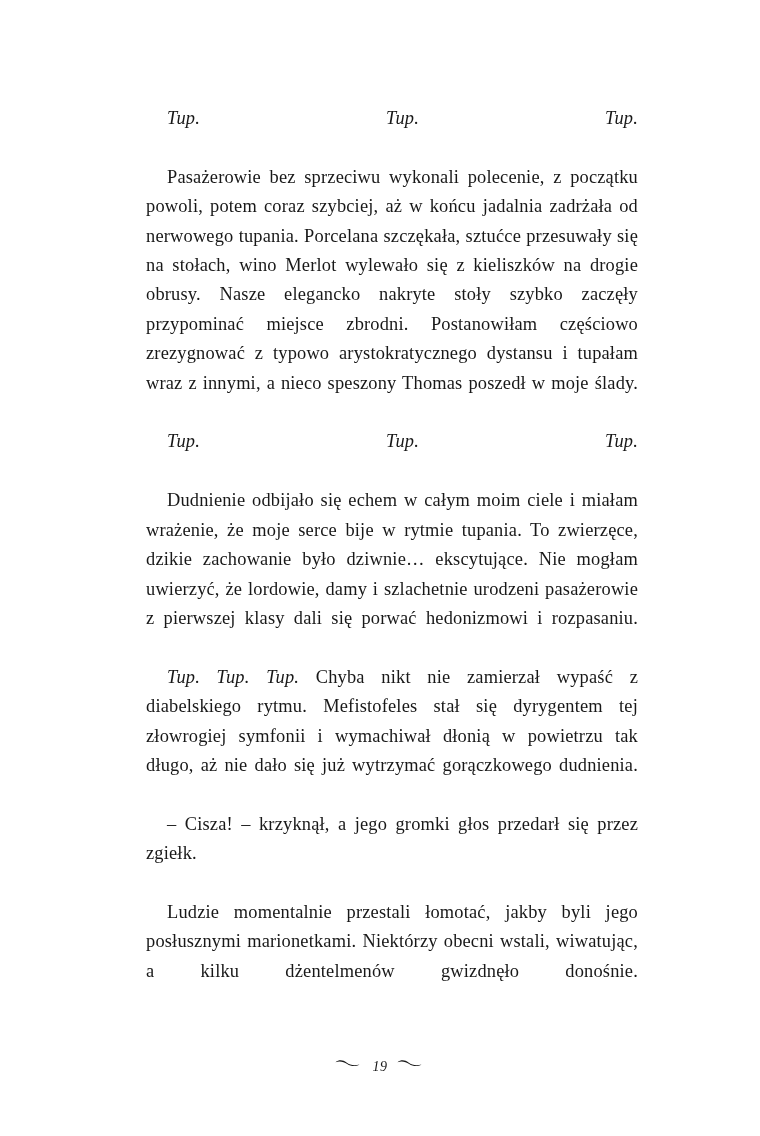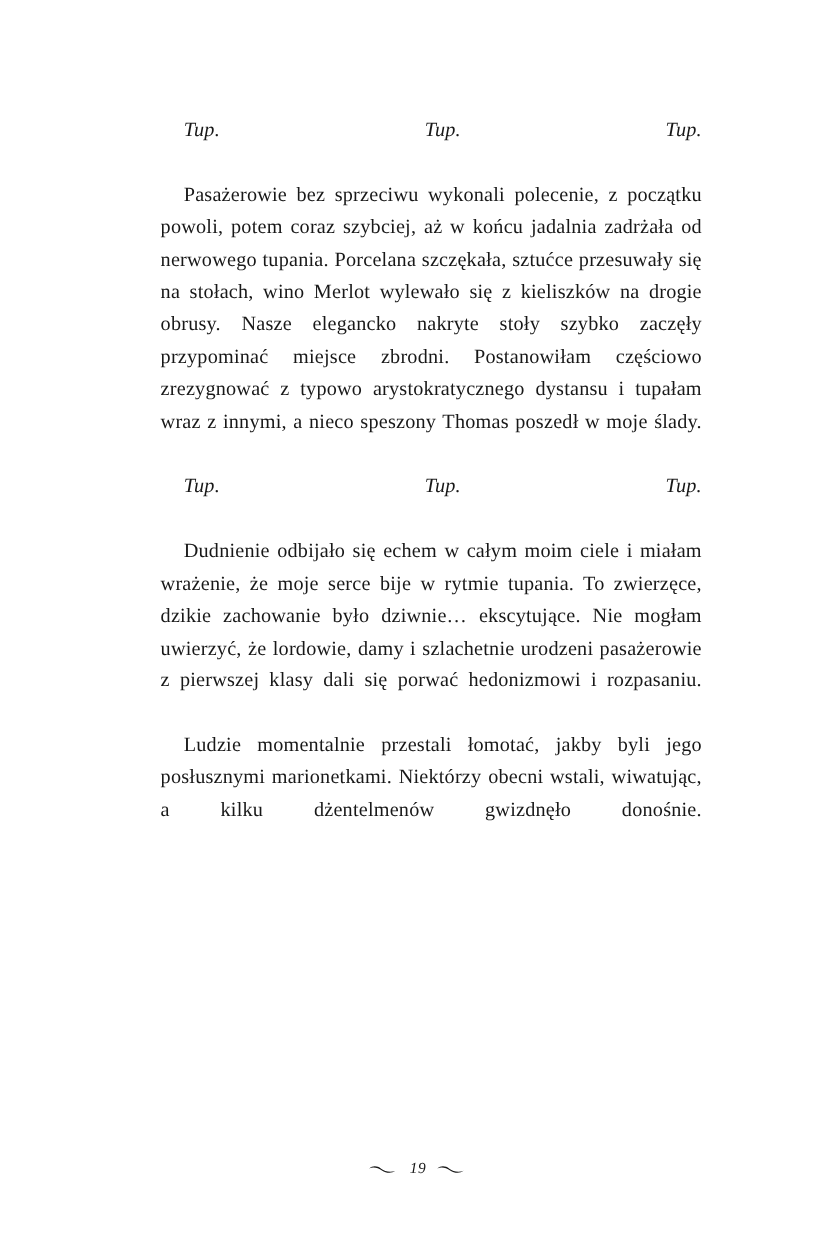--- a/index.html
+++ b/index.html
@@ -61,21 +61,21 @@
   .footer {
     position: absolute;
     left: 0;
     top: 1055px;
     width: 760px;
     text-align: center;
   }
 
   .folio {
     display: inline-flex;
-    align-items: center;
+    align-items: flex-start;
     justify-content: center;
     gap: 9px;
     font-size: 13.5px;
     font-style: italic;
     color: #181818;
     letter-spacing: 0.03em;
   }
 
   .folio-ornament {
     display: inline-block;
@@ -104,21 +104,23 @@
 
     <p class="para onomatopoeia">Tup. Tup. Tup.</p>
 
     <p class="para">Pasażerowie bez sprzeciwu wykonali polecenie, z początku powoli, potem coraz szybciej, aż w końcu jadalnia zadrżała od nerwowego tupania. Porcelana szczękała, sztućce przesuwały się na stołach, wino Merlot wylewało się z kieliszków na drogie obrusy. Nasze elegancko nakryte stoły szybko zaczęły przypominać miejsce zbrodni. Postanowiłam częściowo zrezygnować z typowo arystokratycznego dystansu i tupałam wraz z innymi, a nieco speszony Thomas poszedł w moje ślady.</p>
 
     <p class="para onomatopoeia">Tup. Tup. Tup.</p>
 
     <p class="para">Dudnienie odbijało się echem w całym moim ciele i miałam wrażenie, że moje serce bije w rytmie tupania. To zwierzęce, dzikie zachowanie było dziwnie… ekscytujące. Nie mogłam uwierzyć, że lordowie, damy i szlachetnie urodzeni pasażerowie z pierwszej klasy dali się porwać hedonizmowi i rozpasaniu.</p>
 
 
+    <p class="para"><span class="emphasis">Tup. Tup. Tup.</span><span> Chyba nikt nie zamierzał wypaść z diabelskiego rytmu. Mefistofeles stał się dyrygentem tej złowrogiej symfonii i wymachiwał dłonią w powietrzu tak długo, aż nie dało się już wytrzymać gorączkowego dudnienia.</span></p>
 
+    <p class="para">– Cisza! – krzyknął, a jego gromki głos przedarł się przez zgiełk.</p>
 
     <p class="para">Ludzie momentalnie przestali łomotać, jakby byli jego posłusznymi marionetkami. Niektórzy obecni wstali, wiwatując, a kilku dżentelmenów gwizdnęło donośnie.</p>
 
   </div>
 
   <div class="footer">
     <div class="folio">
       <span class="folio-ornament">
         <svg width="30" height="10" viewBox="0 0 30 10" aria-hidden="true">
           <path d="M1.5 3.2 C5 0.4, 9 0.8, 12.5 3.4 C16 6.0, 20.5 7.0, 25.5 5.4

